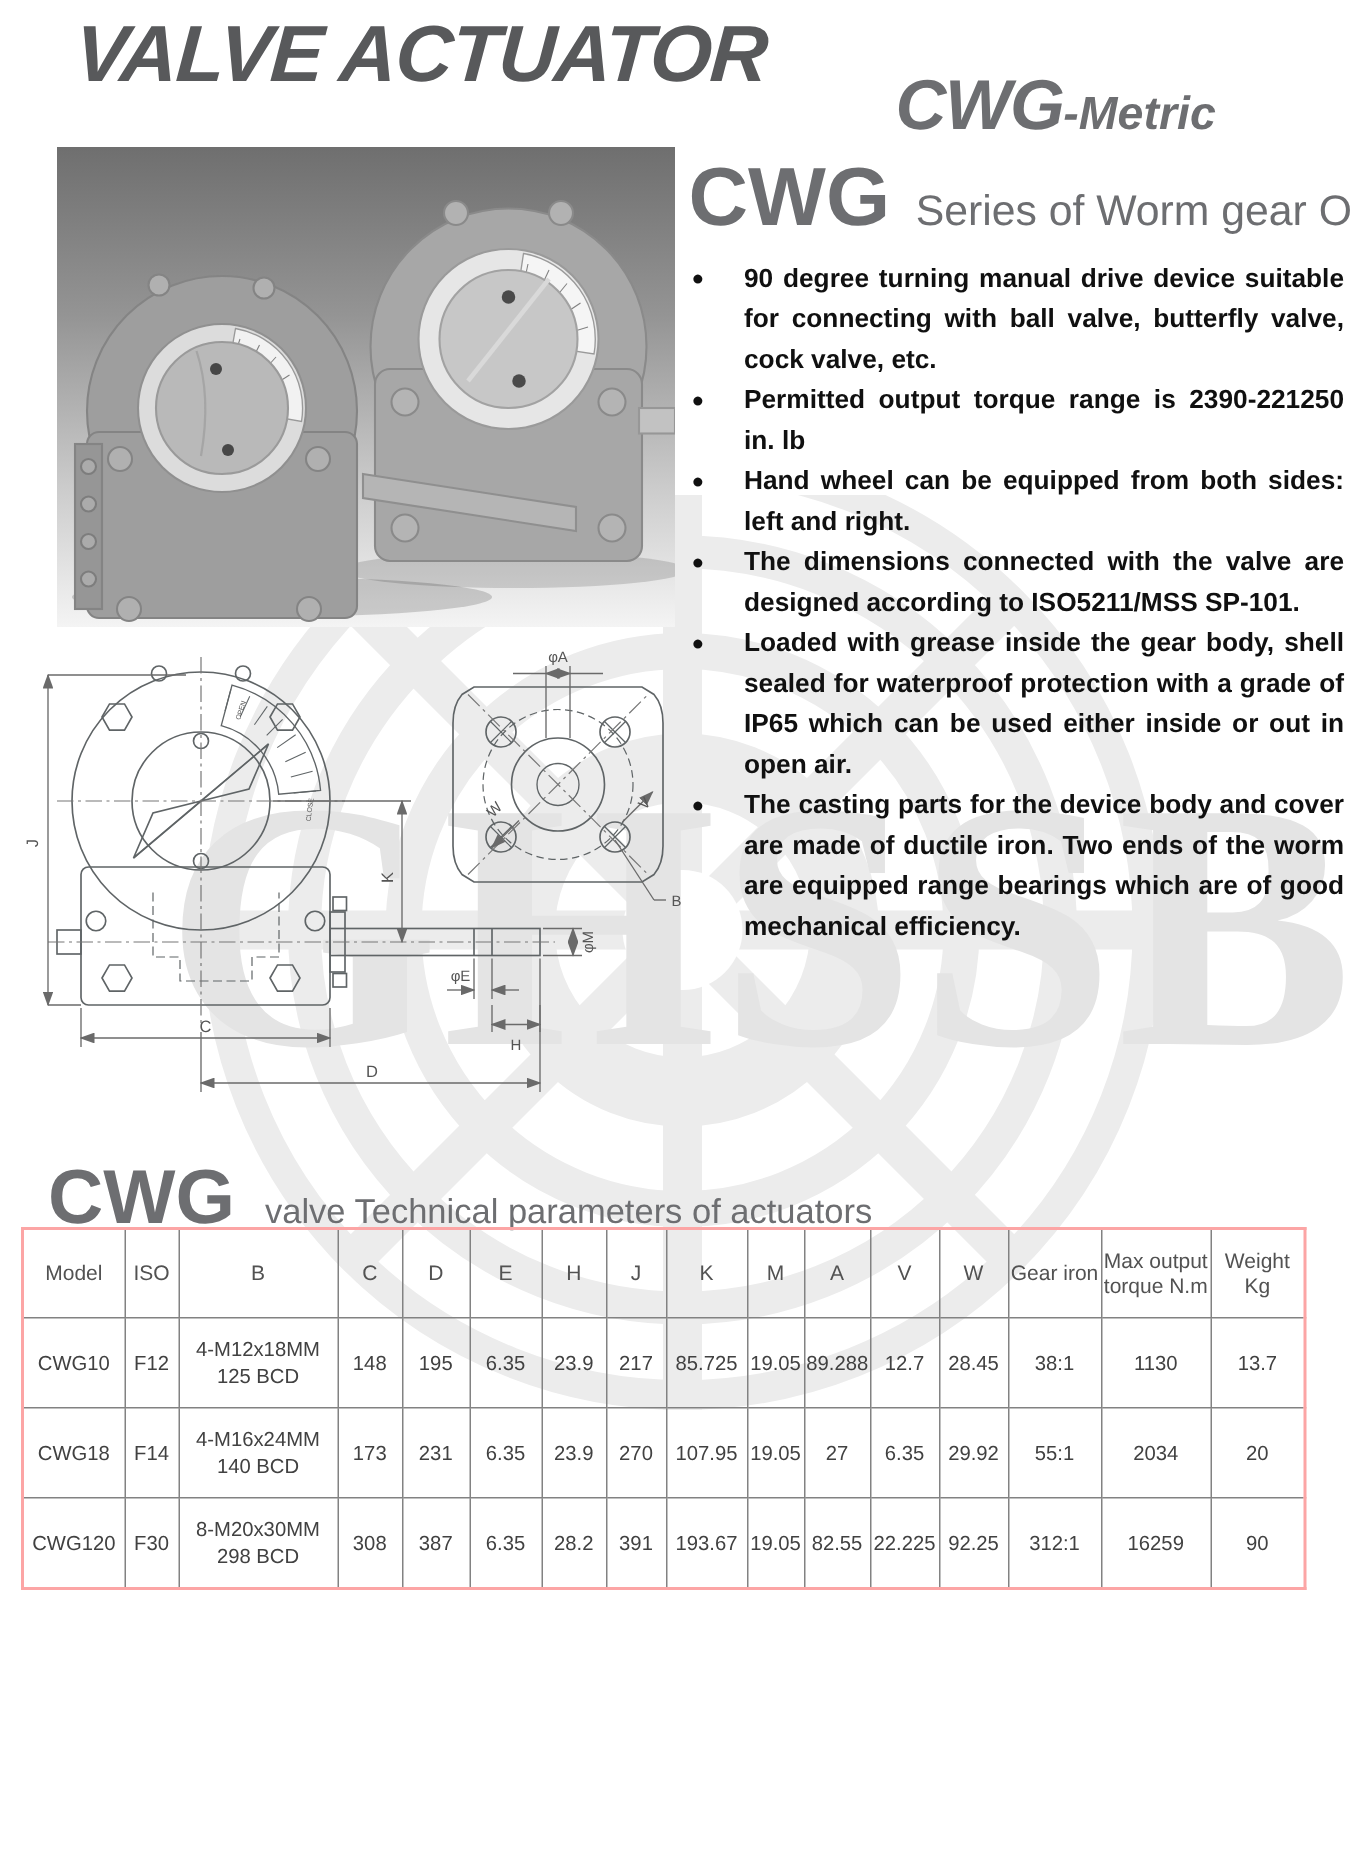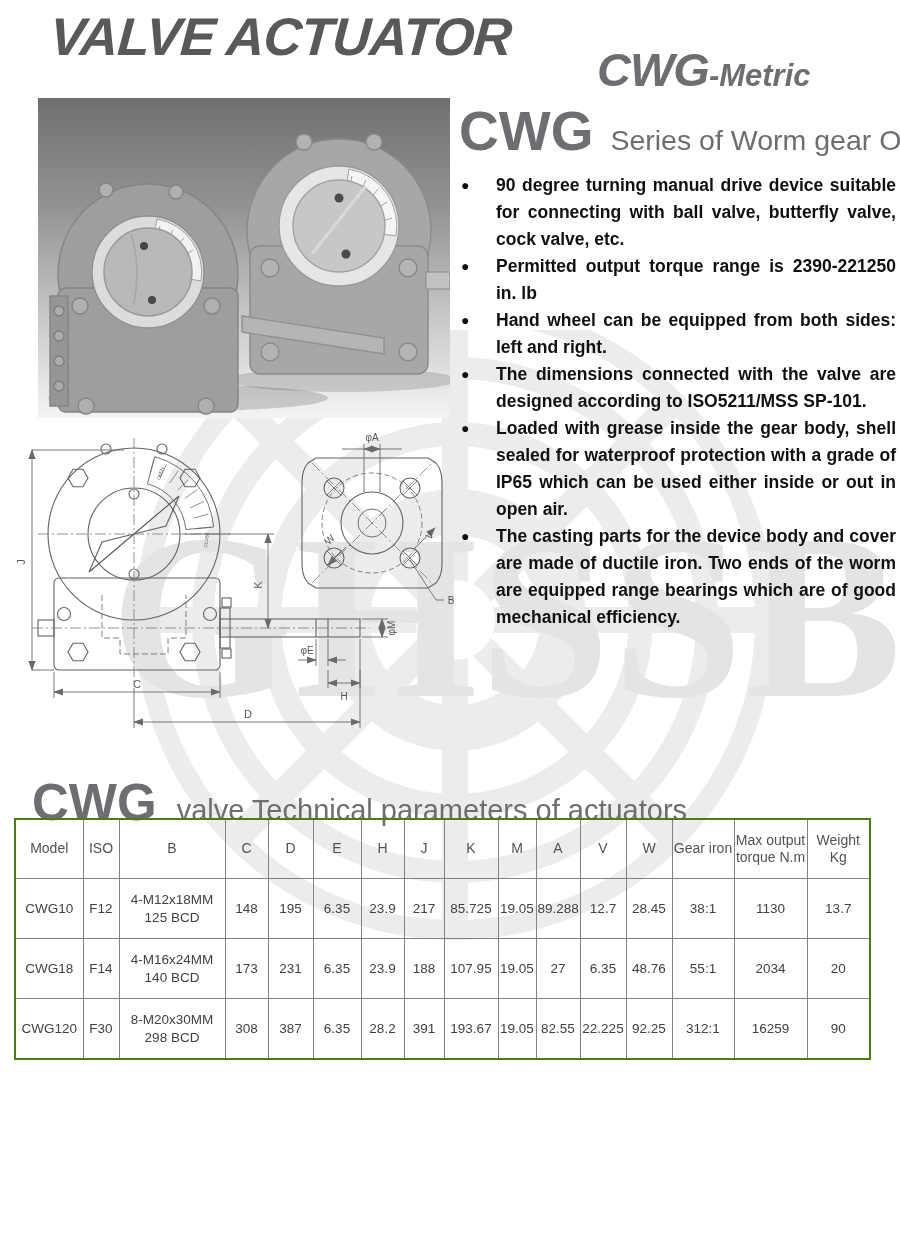--- a/index.html
+++ b/index.html
@@ -32,25 +32,25 @@
   .bullets li{
     position:relative;padding-left:37px;font-size:17.5px;font-weight:bold;color:#101010;
     line-height:27px;text-align:justify;
   }
   .bullets li .dot{position:absolute;left:2px;top:0px;font-size:14px;}
   
   .drawing{position:absolute;left:16px;top:430px;width:448px;height:332px;}
   
   .section-heading{position:absolute;left:32px;top:752px;display:flex;align-items:baseline;gap:20px;white-space:nowrap;}
   .section-heading .cwg{font-size:51px;font-weight:bold;color:#6d6e71;line-height:1;}
-  .section-heading .text{font-size:29px;color:#6d6e71;margin-top:42px;}
+  .section-heading .text{font-size:23px;color:#6d6e71;margin-top:42px;}
   
   table.params{
     position:absolute;left:14px;top:818px;width:856px;border-collapse:collapse;
-    table-layout:fixed;border:2px solid #4d7c0f;background:transparent;
+    table-layout:fixed;border:2px solid #fca5a5;background:transparent;
   }
   table.params th,table.params td{
     border:1px solid #828282;text-align:center;vertical-align:middle;padding:2px 1px;
     overflow:hidden;
   }
   table.params th{font-weight:normal;color:#525252;font-size:14px;height:54px;line-height:1.25;}
   table.params td{color:#414141;font-size:13.5px;height:55px;line-height:1.3;}
 </style>
 </head>
 <body>
@@ -366,26 +366,26 @@
           <td>13.7</td>
         </tr>
         <tr>
           <td>CWG18</td>
           <td>F14</td>
           <td>4-M16x24MM 140 BCD</td>
           <td>173</td>
           <td>231</td>
           <td>6.35</td>
           <td>23.9</td>
-          <td>188</td>
+          <td>270</td>
           <td>107.95</td>
           <td>19.05</td>
           <td>27</td>
           <td>6.35</td>
-          <td>48.76</td>
+          <td>29.92</td>
           <td>55:1</td>
           <td>2034</td>
           <td>20</td>
         </tr>
         <tr>
           <td>CWG120</td>
           <td>F30</td>
           <td>8-M20x30MM 298 BCD</td>
           <td>308</td>
           <td>387</td>

